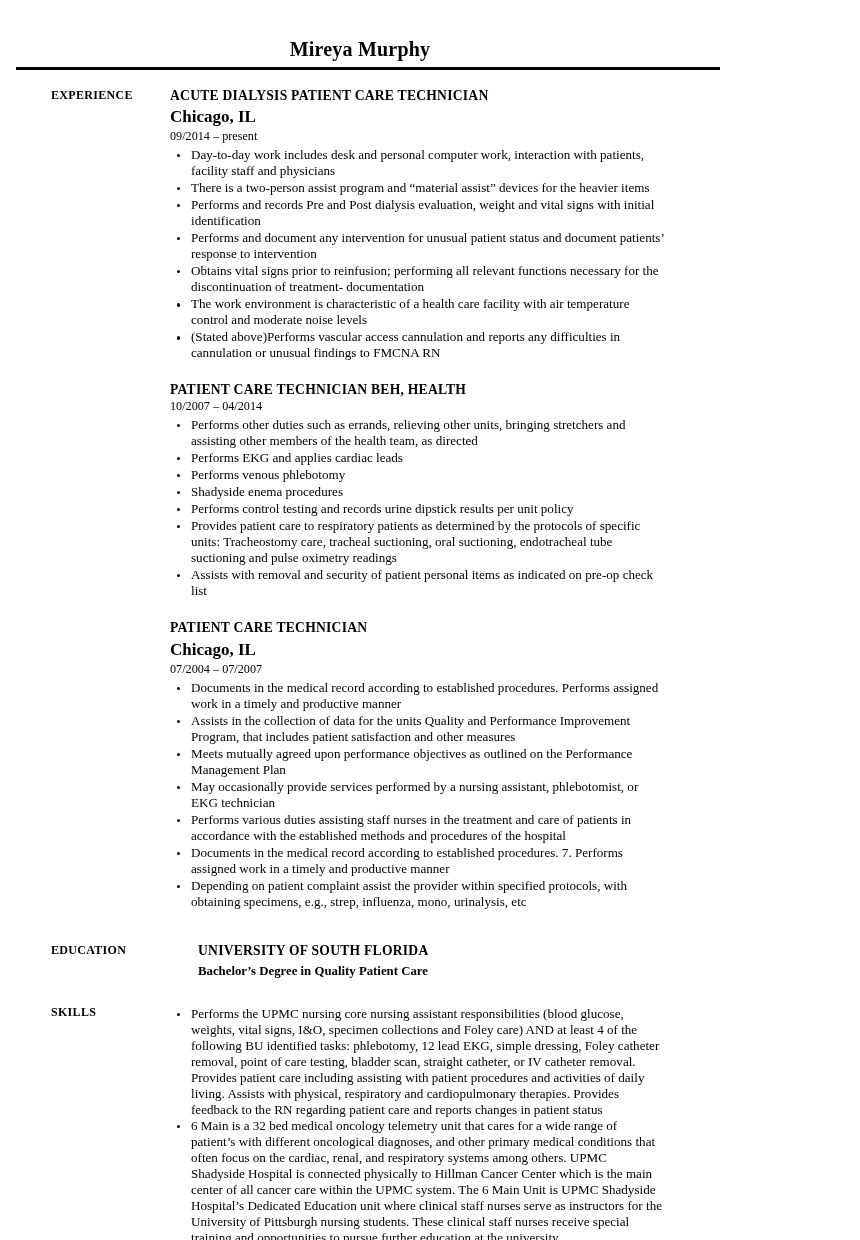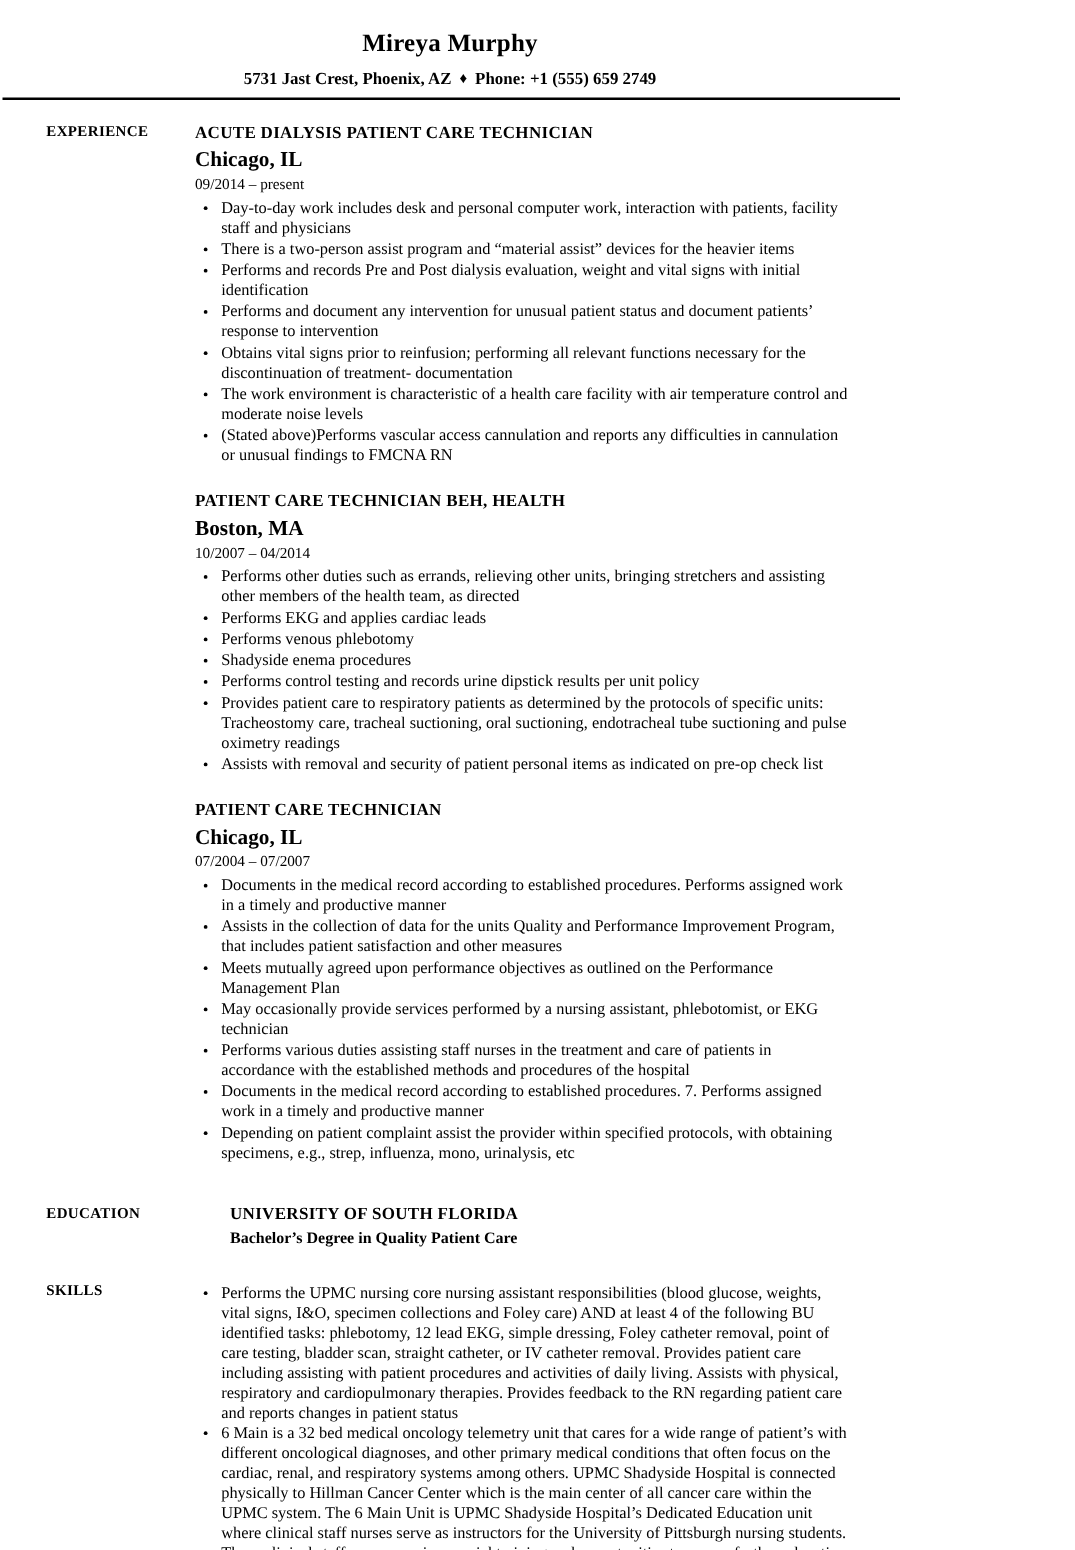--- a/index.html
+++ b/index.html
@@ -8,21 +8,21 @@
     background:#ffffff;
     font-family:"Liberation Serif", serif;
     color:#000000;
     overflow:hidden;
     -webkit-font-smoothing:antialiased;
   }
   .page{
     position:relative;
     width:720px;height:1240px;
     box-sizing:border-box;
-    padding:2px;
+    padding:16px;
     overflow:hidden;
   }
   
   .header{
     padding-top:22px;
     text-align:center;
   }
   .cand-name{
     font-size:20px;
     font-weight:bold;
@@ -130,25 +130,20 @@
   .section.skills{ margin-top:24px;justify-content:space-between; }
   .section.skills ul.bullets > li{ margin-top:0px; }
 </style>
 </head>
 <body>
 
 <div class="page">
 
   <div class="header">
     <div class="cand-name">Mireya Murphy</div>
-    <div class="contact-line">
-      <span>5731 Jast Crest, Phoenix, AZ</span>
-      <span class="diamond">♦</span>
-      <span>Phone: +1 (555) 659 2749</span>
-    </div>
     <div class="rule"></div>
   </div>
 
   <div class="content">
 
     <div class="section experience">
       <div class="sec-label">EXPERIENCE</div>
       <div class="sec-body">
 
         <div class="job">
@@ -161,21 +156,20 @@
             <li>Performs and records Pre and Post dialysis evaluation, weight and vital signs with initial identification</li>
             <li>Performs and document any intervention for unusual patient status and document patients’ response to intervention</li>
             <li>Obtains vital signs prior to reinfusion; performing all relevant functions necessary for the discontinuation of treatment- documentation</li>
             <li>The work environment is characteristic of a health care facility with air temperature control and moderate noise levels</li>
             <li>(Stated above)Performs vascular access cannulation and reports any difficulties in cannulation or unusual findings to FMCNA RN</li>
           </ul>
         </div>
 
         <div class="job">
           <div class="job-title">PATIENT CARE TECHNICIAN BEH, HEALTH</div>
-          <div class="job-location">Boston, MA</div>
           <div class="job-dates">10/2007 – 04/2014</div>
           <ul class="bullets">
             <li>Performs other duties such as errands, relieving other units, bringing stretchers and assisting other members of the health team, as directed</li>
             <li>Performs EKG and applies cardiac leads</li>
             <li>Performs venous phlebotomy</li>
             <li>Shadyside enema procedures</li>
             <li>Performs control testing and records urine dipstick results per unit policy</li>
             <li>Provides patient care to respiratory patients as determined by the protocols of specific units: Tracheostomy care, tracheal suctioning, oral suctioning, endotracheal tube suctioning and pulse oximetry readings</li>
             <li>Assists with removal and security of patient personal items as indicated on pre-op check list</li>
           </ul>

